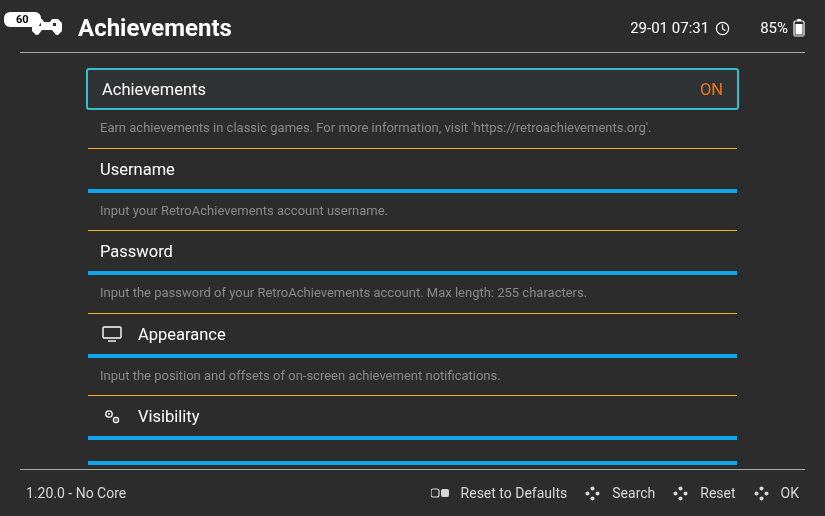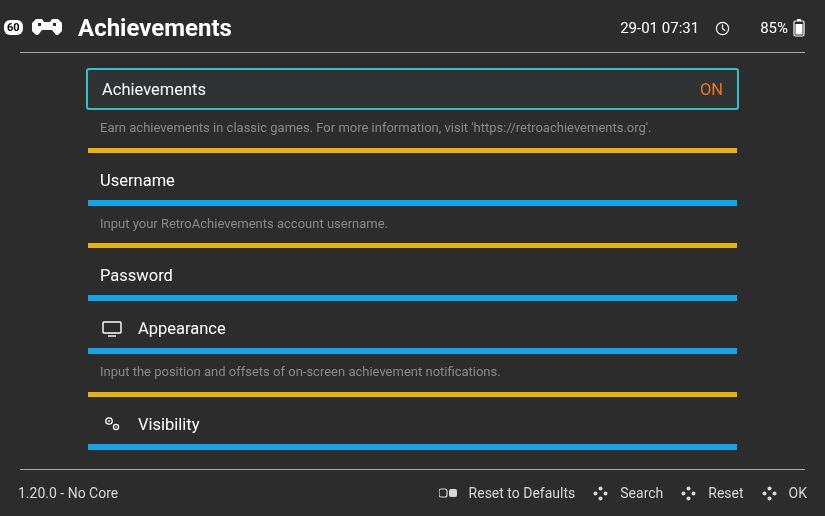--- a/index.html
+++ b/index.html
@@ -5,74 +5,74 @@
   * { box-sizing: border-box; margin: 0; padding: 0; }
   body {
     width: 825px; height: 516px;
     background: #2c2c2c;
     font-family: -apple-system, "Segoe UI", Roboto, Arial, sans-serif;
     color: #fff;
     overflow: hidden;
     position: relative;
   }
   .fps-badge {
-    position: absolute; top: 20px; left: 4px;
+    position: absolute; top: 12px; left: 4px;
     background: #fff; color: #000;
     font-size: 11px; font-weight: bold;
-    padding: 1px 3px; border-radius: 6px;
+    padding: 1px 12px; border-radius: 6px;
     z-index: 10;
   }
   .topbar {
     display: flex; align-items: center;
     padding: 14px 20px 10px 20px;
     gap: 14px;
   }
   .app-icon {
     margin-left: 10px;
   }
   .page-title {
     font-size: 24px; font-weight: 700; flex: 1;
   }
-  .clock { font-size: 15px; display: flex; align-items: center; gap: 16px; }
+  .clock { font-size: 15px; display: flex; align-items: center; gap: 6px; }
   .battery { font-size: 15px; display: flex; align-items: flex-end; gap: 5px; margin-left: 16px; }
   .hr-top, .hr-bottom {
     height: 1px; background: #a8a8a8; margin: 0 20px;
   }
   .content {
     position: absolute; top: 58px; bottom: 46px; left: 0; right: 0;
     overflow: hidden;
     padding: 10px 88px 0 88px;
   }
   .row {
-    border-bottom: 6px solid #0ea5e9;
-    padding: 18px 12px 10px 12px;
+    border-bottom: 4px solid #0ea5e9;
+    padding: 11px 12px 10px 12px;
     display: flex; align-items: center; gap: 14px;
     position: relative;
   }
   .row-selected {
     border: 2px solid #33bfcf;
     border-radius: 3px;
     background: #2f3334;
     margin: 0 -2px;
     padding: 10px 14px 9px 14px;
   }
   .row .label { font-size: 16.5px; color: #fff; flex: 1; }
   .row .value { font-size: 16.5px; }
   .value-on { color: #f97316; }
   .row .ricon { width: 24px; display: flex; justify-content: center; }
   .desc {
     font-size: 13px; color: #8a8a8a;
     padding: 9px 12px 11px 12px; line-height: 1.35;
-    border-bottom: 5px solid #eab308;
+    border-bottom: 1px solid #eab308;
   }
   .footer {
     position: absolute; bottom: 0; left: 0; right: 0;
     height: 46px;
     display: flex; align-items: center;
-    padding: 0 18px;
+    padding: 0 26px;
     font-size: 14px; color: #d8d8d8;
   }
   .footer .ver { flex: 1; }
   .footer .fbtn { display: flex; align-items: center; gap: 12px; margin-left: 18px; }
   .hr-bottom { position: absolute; bottom: 46px; left: 20px; right: 20px; margin:0; }
   svg { display: block; }
 </style>
 </head>
 <body>
 
@@ -115,20 +115,21 @@
       <span class="value value-on">ON</span>
     </div>
     <div class="desc">Earn achievements in classic games. For more information, visit 'https://retroachievements.org'.</div>
     <div class="row">
       <span class="label">Username</span>
     </div>
     <div class="desc">Input your RetroAchievements account username.</div>
     <div class="row">
       <span class="label">Password</span>
     </div>
+    <div class="desc">Input the password of your RetroAchievements account. Max length: 255 characters.</div>
     <div class="row">
       <span class="ricon">
         <svg width="20" height="16" viewBox="0 0 20 16">
           <rect x="1" y="1" width="18" height="11" rx="1" fill="none" stroke="#fff" stroke-width="1.4"></rect>
           <path d="M6 15 H14" stroke="#fff" stroke-width="1.4"></path>
         </svg>
       </span>
       <span class="label">Appearance</span>
     </div>
     <div class="desc">Input the position and offsets of on-screen achievement notifications.</div>

